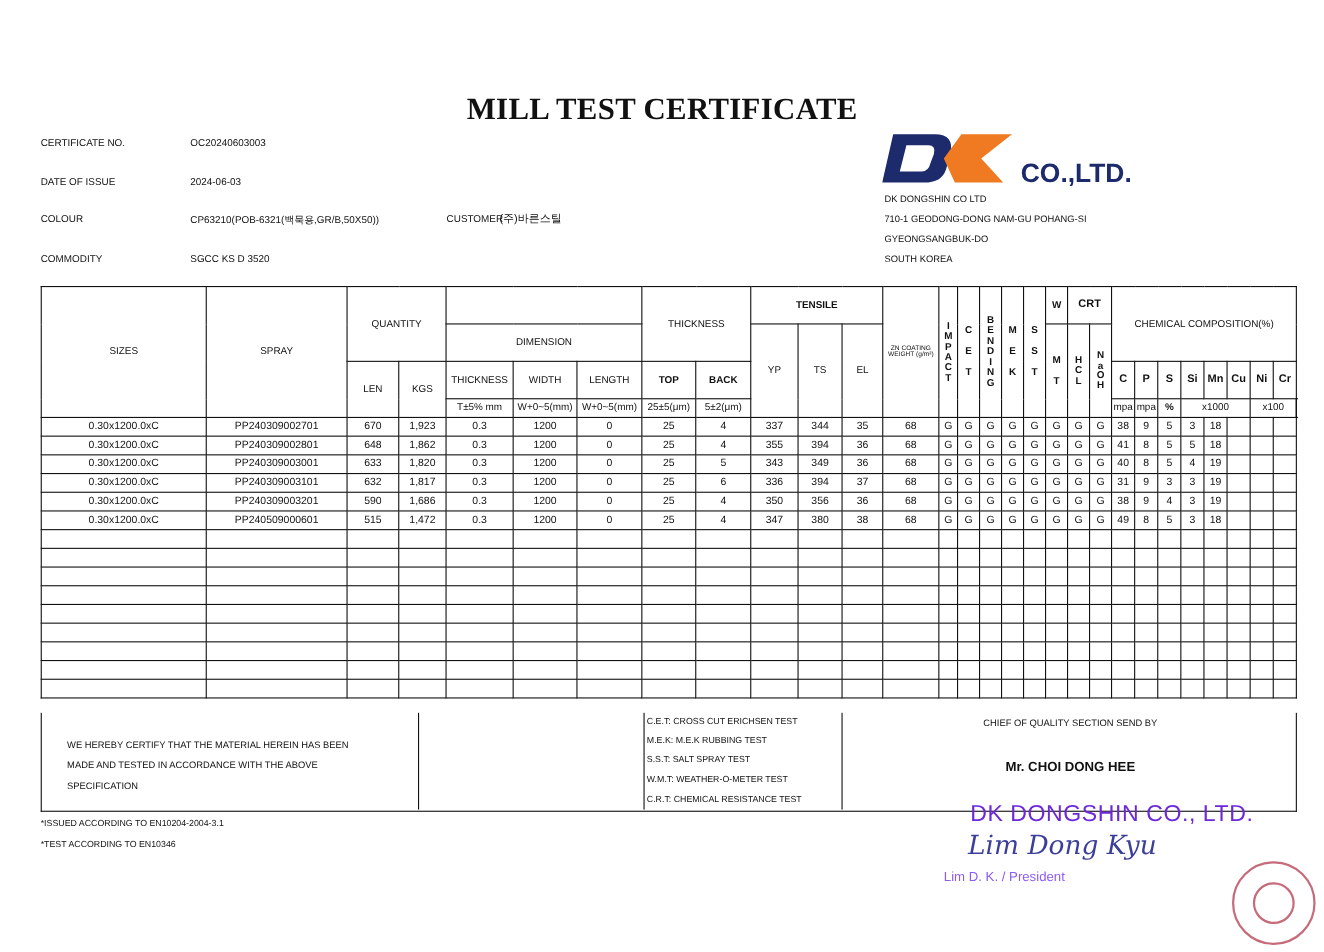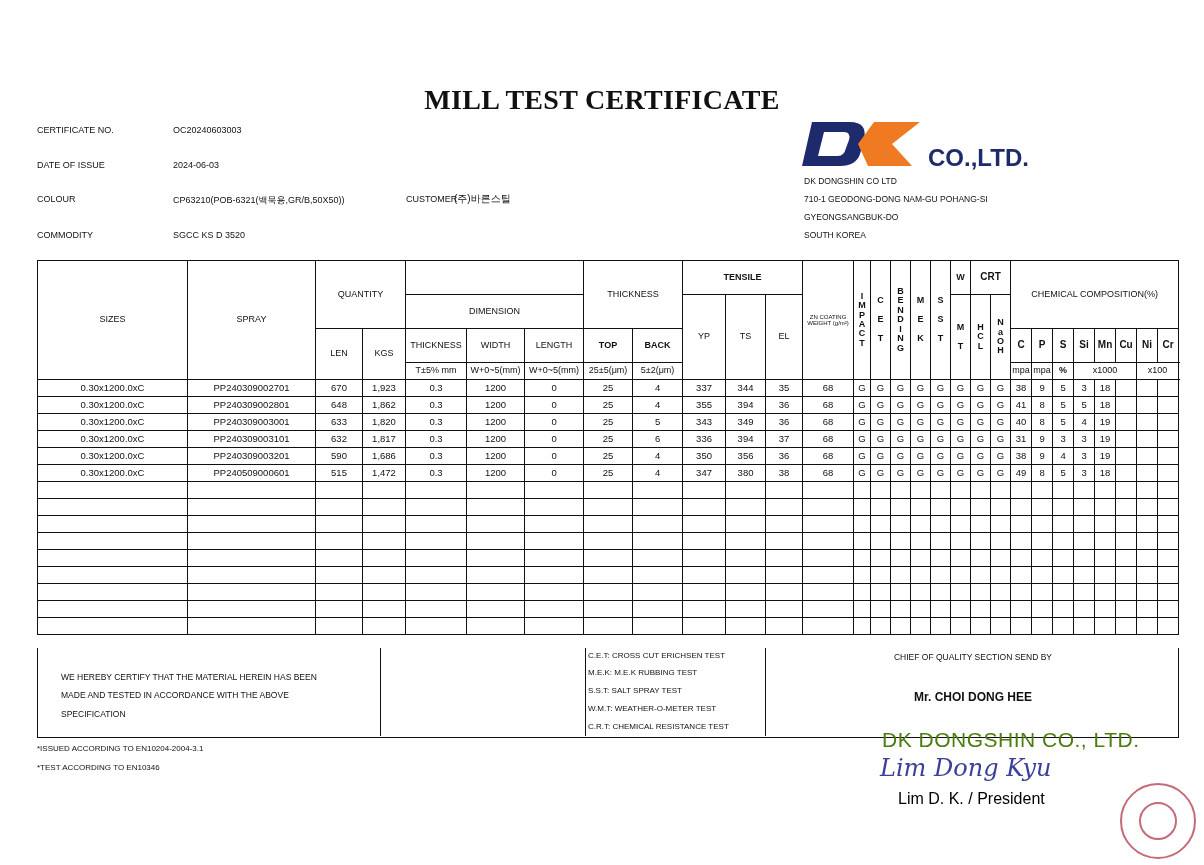--- a/index.html
+++ b/index.html
@@ -22,23 +22,23 @@
   tr.data td{height:16px;font-size:9.5px;}
   .foot{position:absolute;left:37px;top:648px;width:1142px;height:90px;border:1.4px solid #111;border-top:none;box-sizing:border-box;}
   .foot .c1{position:absolute;left:0;top:0;width:322px;height:88px;border-right:1.4px solid #111;margin-left:20px;}
   .foot .c2{position:absolute;left:322px;top:0;width:225px;height:88px;border-right:1.4px solid #111;}
   .foot .c3{position:absolute;left:547px;top:0;width:180px;height:88px;border-right:1.4px solid #111;}
   .cert-line{font-size:8.5px;position:absolute;left:3px;}
   .legend-line{font-size:8px;position:absolute;left:3px;text-align:center;}
   .chief{position:absolute;left:728px;width:414px;top:4px;text-align:center;font-size:8.5px;}
   .chiefname{position:absolute;left:728px;width:414px;top:42px;text-align:center;font-size:12px;font-weight:bold;}
   .note{font-size:8px;left:37px;}
-  .stamp-co{left:882px;top:728px;font-size:21px;color:#4d7c0f;letter-spacing:0.5px;}
+  .stamp-co{left:882px;top:728px;font-size:21px;color:#6d28d9;letter-spacing:0.5px;}
   .stamp-sig{left:880px;top:754px;font-size:24px;color:#3b3f99;font-family:"DejaVu Serif",serif;font-style:italic;}
-  .stamp-pres{left:898px;top:790px;font-size:16px;color:#000000;}
+  .stamp-pres{left:858px;top:790px;font-size:12px;color:#8b5cf6;}
   .seal{left:1120px;top:783px;width:72px;height:72px;border-radius:50%;border:2px solid #b23a4e;opacity:0.75;}
   .seal-inner{position:absolute;left:17px;top:17px;width:34px;height:34px;border-radius:50%;border:2px solid #b23a4e;}
 </style>
 </head>
 <body>
 
 <div class="abs title">MILL TEST CERTIFICATE</div>
 
 <div class="abs meta-label" style="top:125px">CERTIFICATE NO.</div>
 <div class="abs meta-val" style="top:125px">OC20240603003</div>

